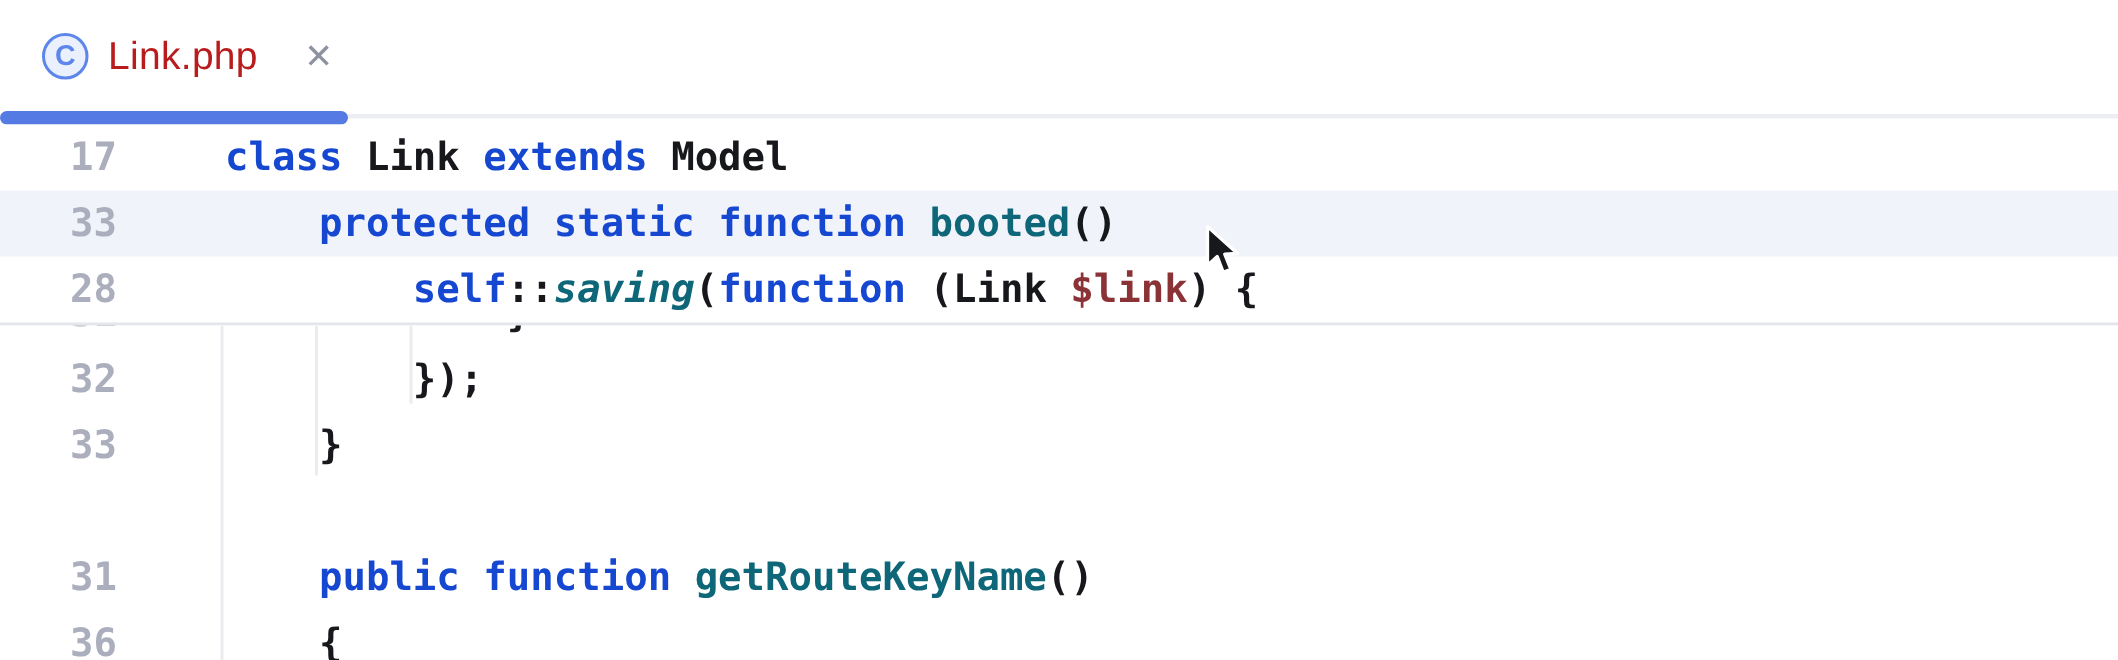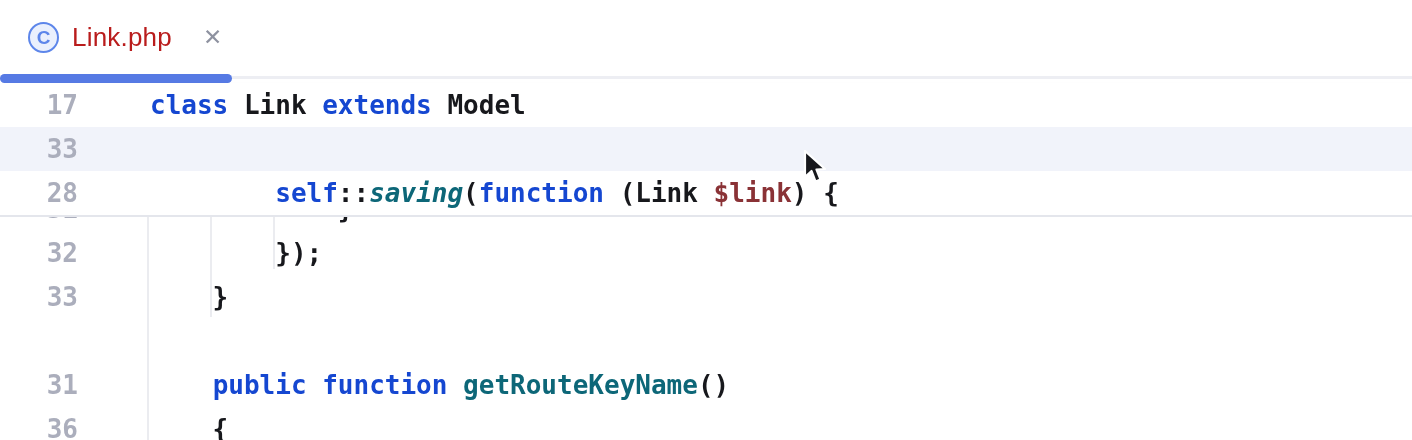--- a/index.html
+++ b/index.html
@@ -67,20 +67,21 @@
   </div>
 
   <div class="sticky">
     <div id="sticky-rows">
         <div class="row">
           <div class="gutter">17</div>
           <div class="code"><span class="kw">class</span><span class="pl"> Link </span><span class="kw">extends</span><span class="pl"> Model</span></div>
         </div>
         <div class="row hover">
           <div class="gutter">33</div>
+          <div class="code"><span class="pl">    </span><span class="kw">protected</span><span class="pl"> </span><span class="kw">static</span><span class="pl"> </span><span class="kw">function</span><span class="pl"> </span><span class="fn">booted</span><span class="pl">()</span></div>
         </div>
         <div class="row">
           <div class="gutter">28</div>
           <div class="code"><span class="pl">        </span><span class="kw">self</span><span class="pl">::</span><span class="fni">saving</span><span class="pl">(</span><span class="kw">function</span><span class="pl"> (Link </span><span class="var">$link</span><span class="pl">) {</span></div>
         </div>
       </div>
   </div>
 
   <div class="editor">
     <div class="guide g1"></div>

